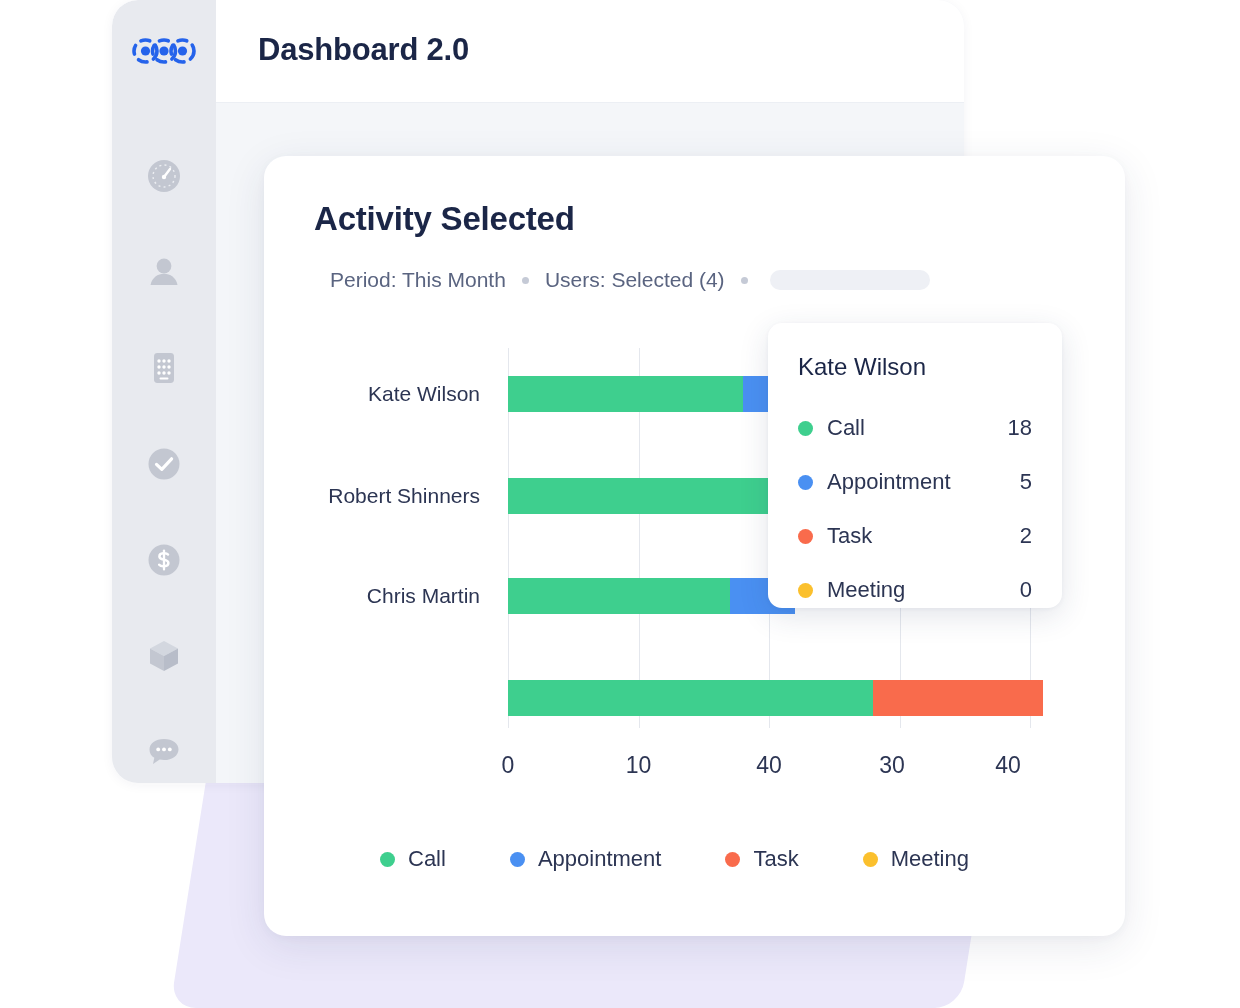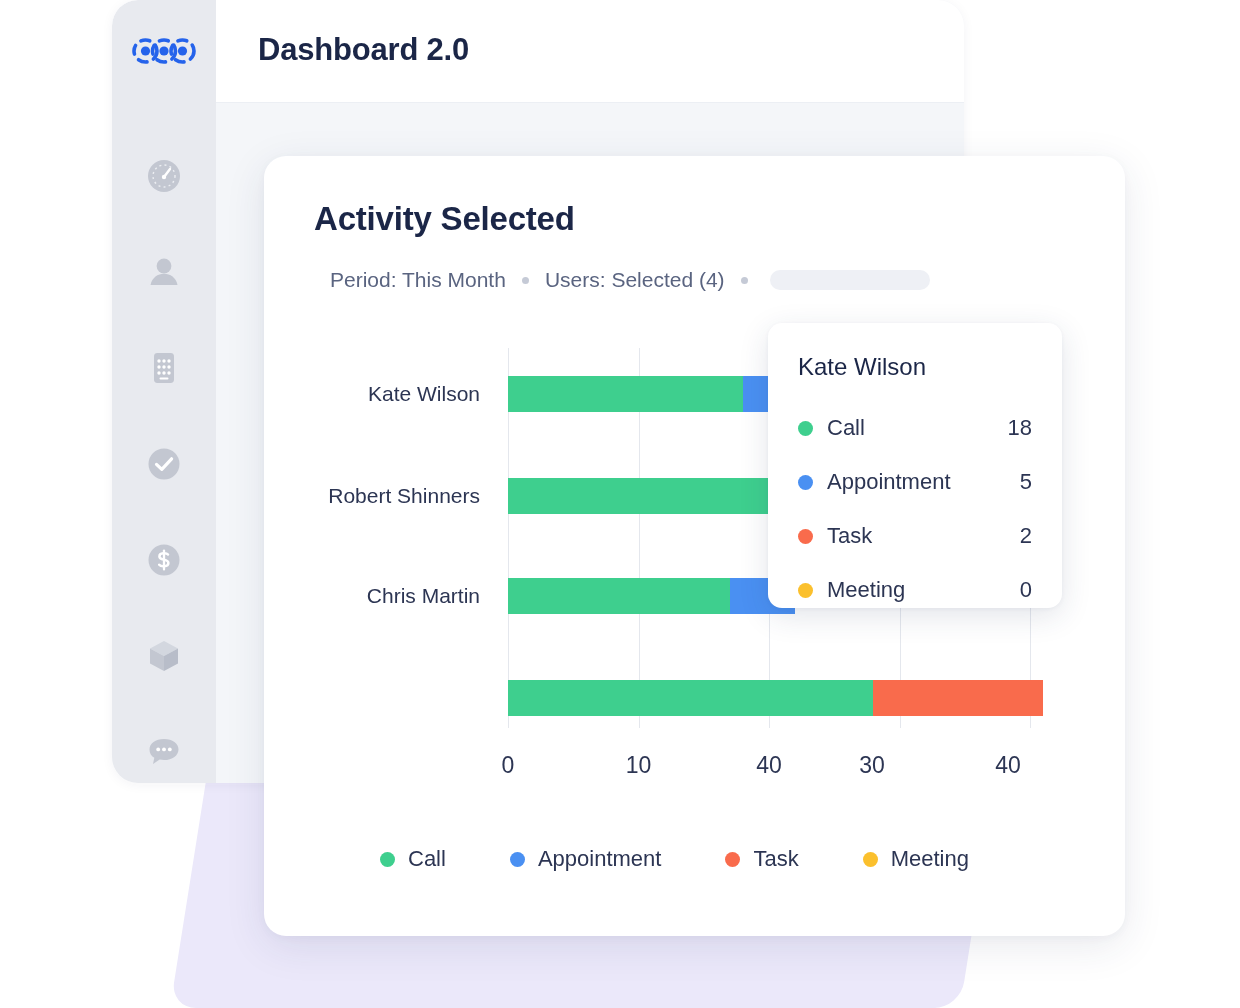--- a/index.html
+++ b/index.html
@@ -397,21 +397,21 @@
         <div class="bar-seg" style="width: 221.85px; background: rgb(62, 207, 142);"></div>
         <div class="bar-seg" style="width: 65.25px; background: rgb(74, 144, 242);"></div>
       </div>
       <div class="bar-row" style="left: 244px; top: 524px;">
         <div class="bar-seg" style="width: 365.4px; background: rgb(62, 207, 142);"></div>
         <div class="bar-seg" style="width: 169.65px; background: rgb(249, 107, 76);"></div>
       </div>
       <div class="x-tick" style="left: 244px;">0</div>
       <div class="x-tick" style="left: 374.5px; text-align: center;">10</div>
       <div class="x-tick" style="left: 505px;">40</div>
-      <div class="x-tick" style="left: 608px;">30</div>
+      <div class="x-tick" style="left: 628px;">30</div>
       <div class="x-tick" style="left: 744px;">40</div>
     </div>
 
   <div class="legend" id="legend">
       <div class="legend-item">
         <span class="legend-swatch" style="background: rgb(62, 207, 142);"></span>
         <span>Call</span>
       </div>
       <div class="legend-item">
         <span class="legend-swatch" style="background: rgb(74, 144, 242);"></span>

